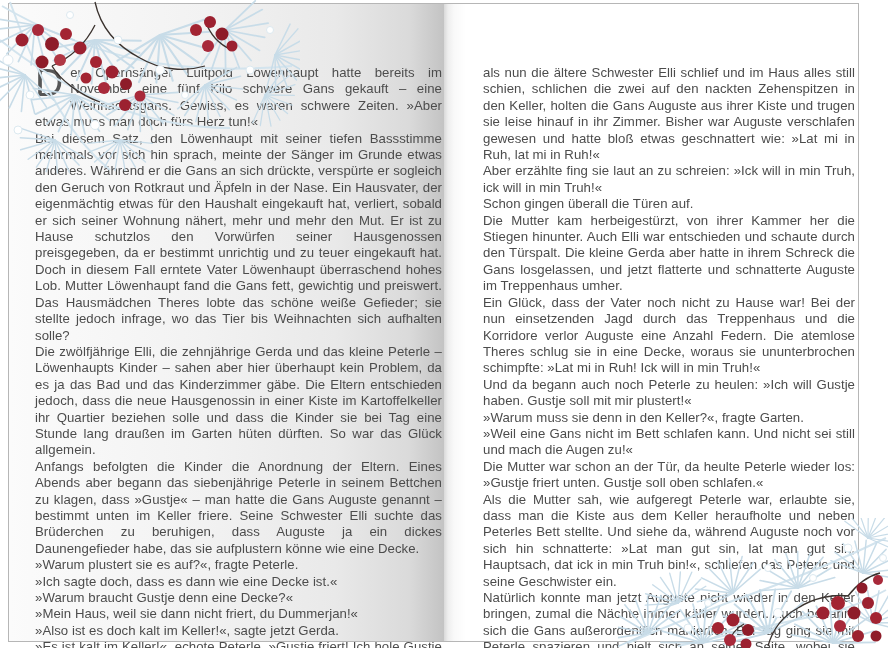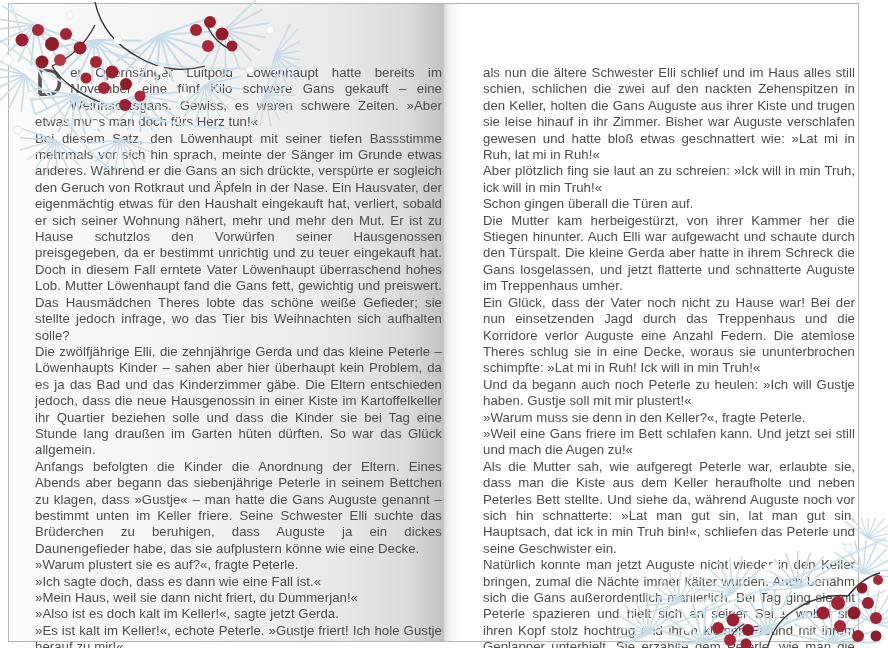--- a/index.html
+++ b/index.html
@@ -43,36 +43,38 @@
 <div class="spread">
   <div class="page page-left"></div>
   <div class="page page-right"></div>
 
   <div class="text-col col-left">
     <p><span class="drop-cap">D</span><span>er Opernsänger Luitpold Löwenhaupt hatte bereits im November eine fünf Kilo schwere Gans gekauft – eine Weihnachtsgans. Gewiss, es waren schwere Zeiten. »Aber etwas muss man doch fürs Herz tun!«</span></p>
     <p>Bei diesem Satz, den Löwenhaupt mit seiner tiefen Bassstimme mehrmals vor sich hin sprach, meinte der Sänger im Grunde etwas anderes. Während er die Gans an sich drückte, verspürte er sogleich den Geruch von Rotkraut und Äpfeln in der Nase. Ein Hausvater, der eigenmächtig etwas für den Haushalt eingekauft hat, verliert, sobald er sich seiner Wohnung nähert, mehr und mehr den Mut. Er ist zu Hause schutzlos den Vorwürfen seiner Hausgenossen preisgegeben, da er bestimmt unrichtig und zu teuer eingekauft hat. Doch in diesem Fall erntete Vater Löwenhaupt überraschend hohes Lob. Mutter Löwenhaupt fand die Gans fett, gewichtig und preiswert. Das Hausmädchen Theres lobte das schöne weiße Gefieder; sie stellte jedoch infrage, wo das Tier bis Weihnachten sich aufhalten solle?</p>
     <p>Die zwölfjährige Elli, die zehnjährige Gerda und das kleine Peterle – Löwenhaupts Kinder – sahen aber hier überhaupt kein Problem, da es ja das Bad und das Kinderzimmer gäbe. Die Eltern entschieden jedoch, dass die neue Hausgenossin in einer Kiste im Kartoffelkeller ihr Quartier beziehen solle und dass die Kinder sie bei Tag eine Stunde lang draußen im Garten hüten dürften. So war das Glück allgemein.</p>
     <p>Anfangs befolgten die Kinder die Anordnung der Eltern. Eines Abends aber begann das siebenjährige Peterle in seinem Bettchen zu klagen, dass »Gustje« – man hatte die Gans Auguste genannt – bestimmt unten im Keller friere. Seine Schwester Elli suchte das Brüderchen zu beruhigen, dass Auguste ja ein dickes Daunengefieder habe, das sie aufplustern könne wie eine Decke.</p>
     <p>»Warum plustert sie es auf?«, fragte Peterle.</p>
-    <p>»Ich sagte doch, dass es dann wie eine Fall ist.«</p>
+    <p>»Ich sagte doch, dass es dann wie eine Decke ist.«</p>
+    <p>»Warum braucht Gustje denn eine Decke?«</p>
     <p>»Mein Haus, weil sie dann nicht friert, du Dummerjan!«</p>
     <p>»Also ist es doch kalt im Keller!«, sagte jetzt Gerda.</p>
     <p>»Es ist kalt im Keller!«, echote Peterle. »Gustje friert! Ich hole Gustje herauf zu mir!«</p>
 
   </div>
 
   <div class="text-col col-right">
     <p>als nun die ältere Schwester Elli schlief und im Haus alles still schien, schlichen die zwei auf den nackten Zehenspitzen in den Keller, holten die Gans Auguste aus ihrer Kiste und trugen sie leise hinauf in ihr Zimmer. Bisher war Auguste verschlafen gewesen und hatte bloß etwas geschnattert wie: »Lat mi in Ruh, lat mi in Ruh!«</p>
-    <p>Aber plötzlich fing sie laut an zu schreien: »Ick will in min Truh, ick will in min Truh!«</p>
+    <p>Aber erzählte fing sie laut an zu schreien: »Ick will in min Truh, ick will in min Truh!«</p>
     <p>Schon gingen überall die Türen auf.</p>
-    <p>Die Mutter kam herbeigestürzt, von ihrer Kammer her die Stiegen hinunter. Auch Elli war aufgewacht und schaute durch den Türspalt. Die kleine Gerda aber hatte in ihrem Schreck die Gans losgelassen, und jetzt flatterte und schnatterte Auguste im Treppenhaus umher.</p>
+    <p>Die Mutter kam herbeigestürzt, von ihrer Kammer her die Stiegen hinunter. Auch Elli war entschieden und schaute durch den Türspalt. Die kleine Gerda aber hatte in ihrem Schreck die Gans losgelassen, und jetzt flatterte und schnatterte Auguste im Treppenhaus umher.</p>
     <p>Ein Glück, dass der Vater noch nicht zu Hause war! Bei der nun einsetzenden Jagd durch das Treppenhaus und die Korridore verlor Auguste eine Anzahl Federn. Die atemlose Theres schlug sie in eine Decke, woraus sie ununterbrochen schimpfte: »Lat mi in Ruh! Ick will in min Truh!«</p>
     <p>Und da begann auch noch Peterle zu heulen: »Ich will Gustje haben. Gustje soll mit mir plustert!«</p>
-    <p>»Warum muss sie denn in den Keller?«, fragte Peterle.</p>
-    <p>»Weil eine Gans friere im Bett schlafen kann. Und jetzt sei still und mach die Augen zu!«</p>
+    <p>»Warum muss sie denn in den Keller?«, fragte Garten.</p>
+    <p>»Weil eine Gans nicht im Bett schlafen kann. Und nicht sei still und mach die Augen zu!«</p>
+    <p>Die Mutter war schon an der Tür, da heulte Peterle wieder los: »Gustje friert unten. Gustje soll oben schlafen.«</p>
     <p>Als die Mutter sah, wie aufgeregt Peterle war, erlaubte sie, dass man die Kiste aus dem Keller heraufholte und neben Peterles Bett stellte. Und siehe da, während Auguste noch vor sich hin schnatterte: »Lat man gut sin, lat man gut sin, Hauptsach, dat ick in min Truh bin!«, schliefen das Peterle und seine Geschwister ein.</p>
     <p><span>Natürlich konnte man jetzt Auguste nicht wieder in den Keller bringen, zumal die Nächte immer kälter wurden. Auch benahm sich die Gans außerordentlich manierlich. Bei Tag ging sie mit Peterle spazieren und hielt sich an seiner Seite, wobei sie ihren Kopf stolz hochtrug und ihren kleinen Freund mit ihrem Geplapper unterhielt. Sie erzählte dem Peterle, wie man die verschiedenen schmackhaften oder bitteren Gräser und Kräuter unterscheiden könne, wie ihre Geschwister – die Wildgänse – im Herbst nach Süden in wärmere Länder </span></p>
   </div>
 </div>
 
 <svg class="deco deco-tl" width="300" height="185" viewBox="0 0 300 185">
   <defs>
     <g id="tuft1" stroke="#c8dce8" stroke-width="1.6" stroke-linecap="round" fill="none">
       <line x1="0" y1="0" x2="-30" y2="26"></line>
         <line x1="0" y1="0" x2="-18" y2="32"></line>

